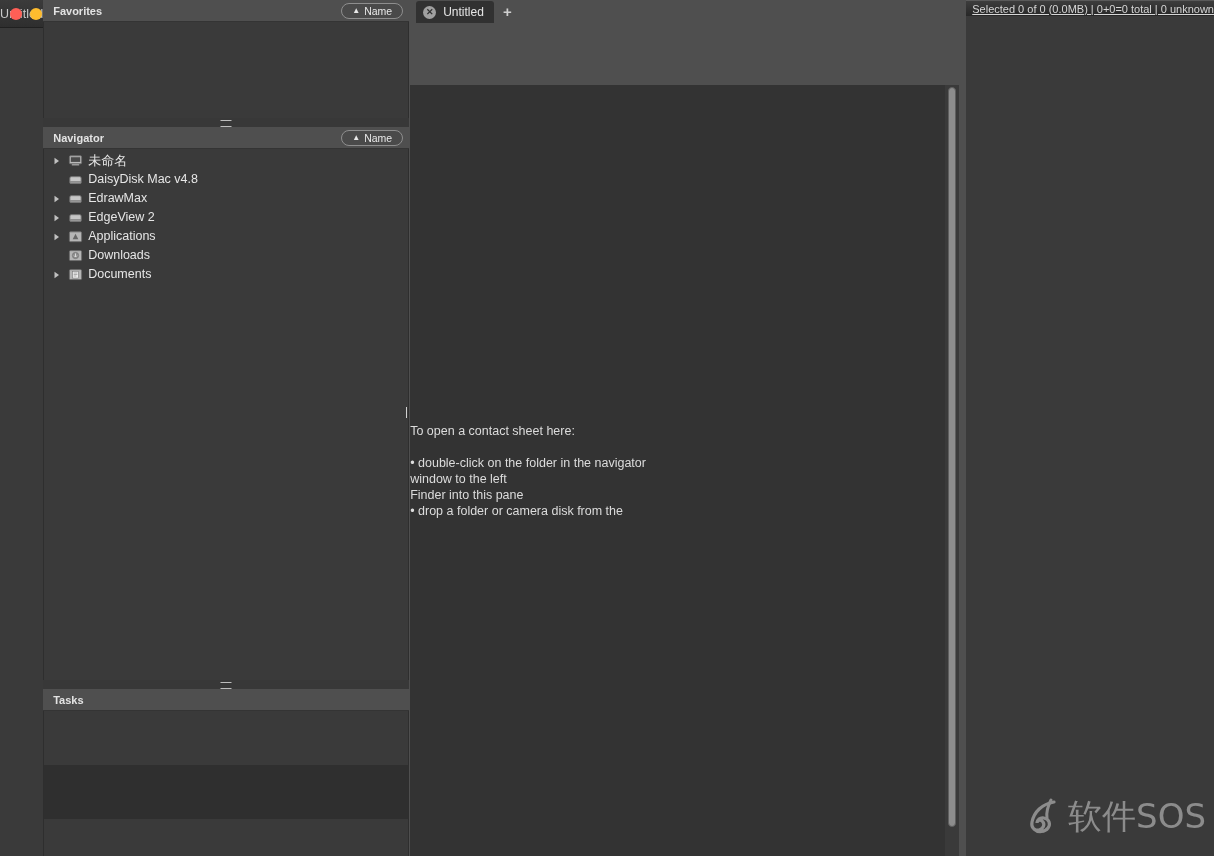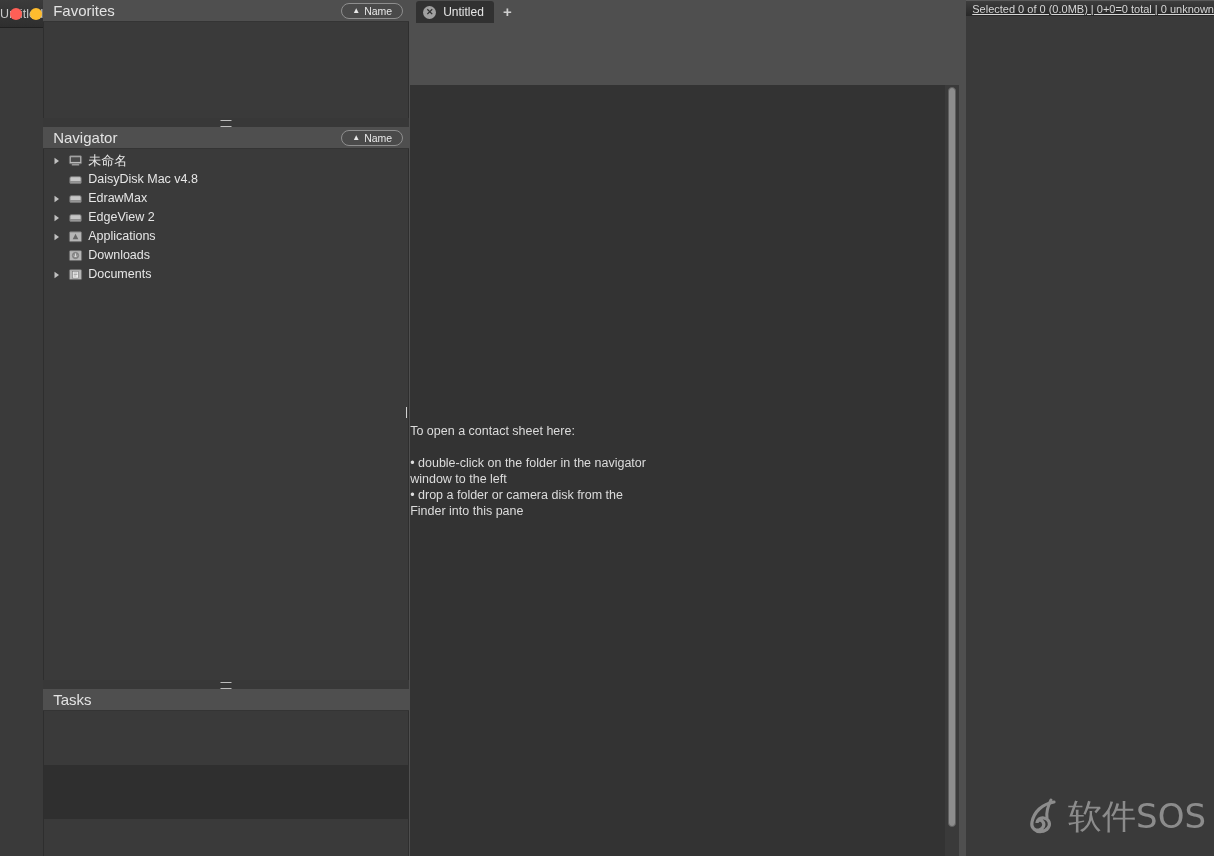--- a/index.html
+++ b/index.html
@@ -60,22 +60,22 @@
   .pane-header {
     position: relative;
     height: 22px;
     flex: 0 0 22px;
     background: #4f4f4f;
     border-bottom: 1px solid #343434;
     display: flex; align-items: center;
     padding: 0 6px 0 10px;
   }
   .pane-header .ph-title {
-    font-size: 15px; color: #e3e3e3;
-    font-weight: 400;
+    font-size: 11px; color: #e3e3e3;
+    font-weight: 700;
   }
   .sort-pill {
     position: absolute; right: 6px; top: 3px;
     height: 16px;
     padding: 0 10px;
     border: 1px solid #8e8e8e;
     border-radius: 8px;
     background: #4a4a4a;
     color: #e8e8e8;
     font-size: 10.5px;
@@ -441,22 +441,22 @@
       </div>
 
       <div class="tab-spacer"></div>
 
       <div class="canvas-wrap">
         <div class="canvas">
           <div class="empty-msg">
             <div class="head">To open a contact sheet here:</div>
             <div class="bullet-line">• double-click on the folder in the navigator</div>
             <div class="bullet-line">window to the left</div>
+            <div class="bullet-line">Finder into this pane</div>
             <div class="bullet-line">• drop a folder or camera disk from the</div>
-            <div class="bullet-line">Finder into this pane</div>
           </div>
         </div>
         <div class="vscroll">
           <div class="thumb"></div>
         </div>
       </div>
     </div>
   </div>
 
   <div class="statusbar">

